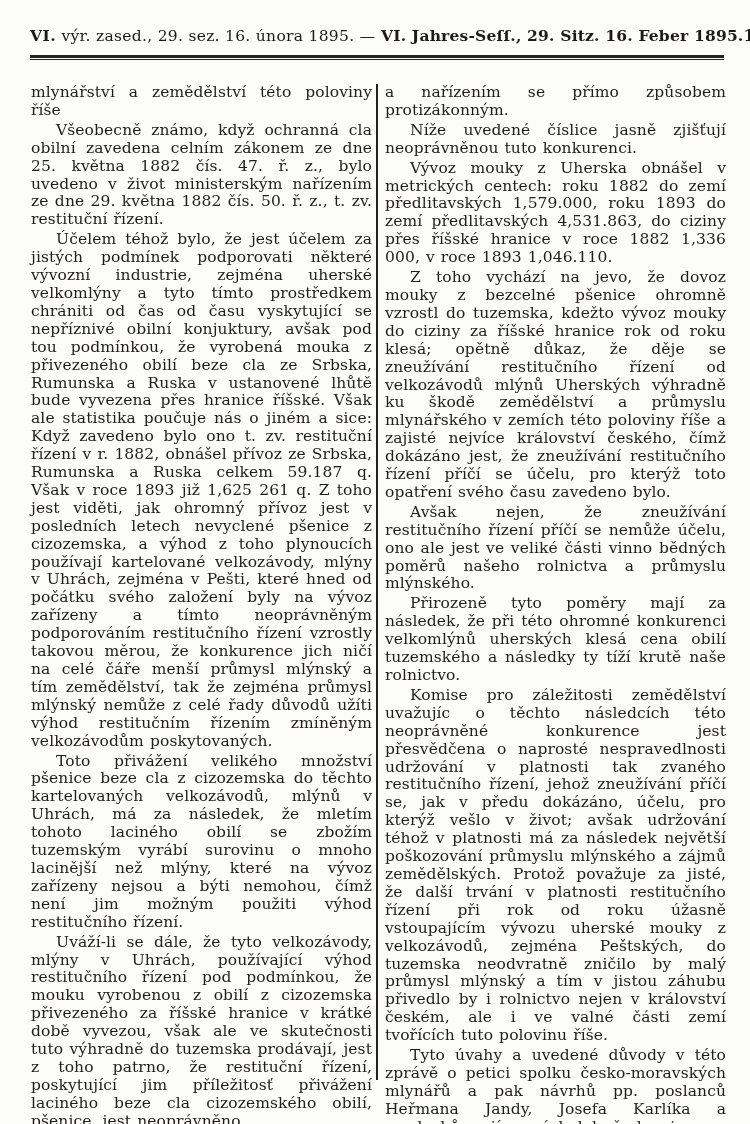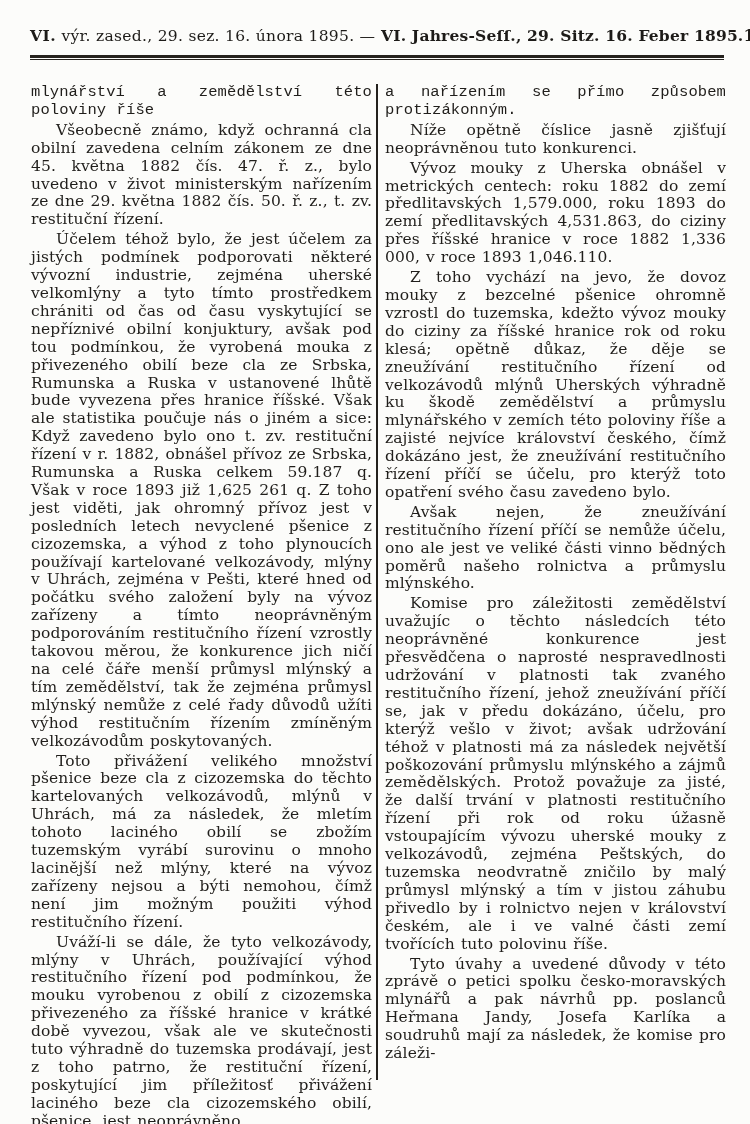--- a/index.html
+++ b/index.html
@@ -58,47 +58,48 @@
   .column-divider {
     position: absolute;
     left: 376px;
     top: 84px;
     width: 2px;
     height: 996px;
     background: #24211d;
   }
 
   p.para { margin: 0 0 2px 0; text-indent: 25px; }
-  p.para.no-indent { text-indent: 0; font-family: Liberation Mono, monospace; }
+  p.para.no-indent { text-indent: 0; }
 </style>
 </head>
 <body>
 
 <div class="page">
 
   <div class="header">
     <span class="session-left"><span class="roman-bold">VI.</span><span class="czech-rest"> výr. zased., 29. sez. 16. února 1895. —</span><span class="german-part"> VI. Jahres-Seſſ., 29. Sitz. 16. Feber 1895.</span></span>
     <span class="page-number">1071</span>
   </div>
 
   <div class="header-rule"></div>
 
   <div class="column column-left">
       <p class="para no-indent">mlynářství a zemědělství této poloviny říše</p>
-      <p class="para">Všeobecně známo, když ochranná cla obilní zavedena celním zákonem ze dne 45. května 1882 čís. 47. ř. z., bylo uvedeno v život ministerským nařízením ze dne 29. května 1882 čís. 50. ř. z., t. zv. restituční řízení.</p>
+      <p class="para">Všeobecně známo, když ochranná cla obilní zavedena celním zákonem ze dne 25. května 1882 čís. 47. ř. z., bylo uvedeno v život ministerským nařízením ze dne 29. května 1882 čís. 50. ř. z., t. zv. restituční řízení.</p>
       <p class="para">Účelem téhož bylo, že jest účelem za jistých podmínek podporovati některé vývozní industrie, zejména uherské velkomlýny a tyto tímto prostředkem chrániti od čas od času vyskytující se nepříznivé obilní konjuktury, avšak pod tou podmínkou, že vyrobená mouka z přivezeného obilí beze cla ze Srbska, Rumunska a Ruska v ustanovené lhůtě bude vyvezena přes hranice říšské. Však ale statistika poučuje nás o jiném a sice: Když zavedeno bylo ono t. zv. restituční řízení v r. 1882, obnášel přívoz ze Srbska, Rumunska a Ruska celkem 59.187 q. Však v roce 1893 již 1,625 261 q. Z toho jest viděti, jak ohromný přívoz jest v posledních letech nevyclené pšenice z cizozemska, a výhod z toho plynoucích používají kartelované velkozávody, mlýny v Uhrách, zejména v Pešti, které hned od počátku svého založení byly na vývoz zařízeny a tímto neoprávněným podporováním restitučního řízení vzrostly takovou měrou, že konkurence jich ničí na celé čáře menší průmysl mlýnský a tím zemědělství, tak že zejména průmysl mlýnský nemůže z celé řady důvodů užíti výhod restitučním řízením zmíněným velkozávodům poskytovaných.</p>
       <p class="para">Toto přivážení velikého množství pšenice beze cla z cizozemska do těchto kartelovaných velkozávodů, mlýnů v Uhrách, má za následek, že mletím tohoto laciného obilí se zbožím tuzemským vyrábí surovinu o mnoho lacinější než mlýny, které na vývoz zařízeny nejsou a býti nemohou, čímž není jim možným použiti výhod restitučního řízení.</p>
       <p class="para">Uváží-li se dále, že tyto velkozávody, mlýny v Uhrách, používající výhod restitučního řízení pod podmínkou, že mouku vyrobenou z obilí z cizozemska přivezeného za říšské hranice v krátké době vyvezou, však ale ve skutečnosti tuto výhradně do tuzemska prodávají, jest z toho patrno, že restituční řízení, poskytující jim příležitosť přivážení laciného beze cla cizozemského obilí, pšenice, jest neoprávněno</p>
     </div>
 
   <div class="column-divider"></div>
 
   <div class="column column-right">
       <p class="para no-indent">a nařízením se přímo způsobem protizákonným.</p>
-      <p class="para">Níže opětně číslice jasně zjišťují neoprávněnou tuto konkurenci.</p>
+      <p class="para">Níže uvedené číslice jasně zjišťují neoprávněnou tuto konkurenci.</p>
       <p class="para">Vývoz mouky z Uherska obnášel v metrických centech: roku 1882 do zemí předlitavských 1,579.000, roku 1893 do zemí předlitavských 4,531.863, do ciziny přes říšské hranice v roce 1882 1,336 000, v roce 1893 1,046.110.</p>
       <p class="para">Z toho vychází na jevo, že dovoz mouky z bezcelné pšenice ohromně vzrostl do tuzemska, kdežto vývoz mouky do ciziny za říšské hranice rok od roku klesá; opětně důkaz, že děje se zneužívání restitučního řízení od velkozávodů mlýnů Uherských výhradně ku škodě zemědělství a průmyslu mlynářského v zemích této poloviny říše a zajisté nejvíce království českého, čímž dokázáno jest, že zneužívání restitučního řízení příčí se účelu, pro kterýž toto opatření svého času zavedeno bylo.</p>
       <p class="para">Avšak nejen, že zneužívání restitučního řízení příčí se nemůže účelu, ono ale jest ve veliké části vinno bědných poměrů našeho rolnictva a průmyslu mlýnského.</p>
+      <p class="para">Přirozeně tyto poměry mají za následek, že při této ohromné konkurenci velkomlýnů uherských klesá cena obilí tuzemského a následky ty tíží krutě naše rolnictvo.</p>
       <p class="para">Komise pro záležitosti zemědělství uvažujíc o těchto následcích této neoprávněné konkurence jest přesvědčena o naprosté nespravedlnosti udržování v platnosti tak zvaného restitučního řízení, jehož zneužívání příčí se, jak v předu dokázáno, účelu, pro kterýž vešlo v život; avšak udržování téhož v platnosti má za následek největší poškozování průmyslu mlýnského a zájmů zemědělských. Protož považuje za jisté, že další trvání v platnosti restitučního řízení při rok od roku úžasně vstoupajícím vývozu uherské mouky z velkozávodů, zejména Peštských, do tuzemska neodvratně zničilo by malý průmysl mlýnský a tím v jistou záhubu přivedlo by i rolnictvo nejen v království českém, ale i ve valné části zemí tvořících tuto polovinu říše.</p>
       <p class="para">Tyto úvahy a uvedené důvody v této zprávě o petici spolku česko-moravských mlynářů a pak návrhů pp. poslanců Heřmana Jandy, Josefa Karlíka a soudruhů mají za následek, že komise pro záleži-</p>
     </div>
 
 </div>
 
 </body></html>

